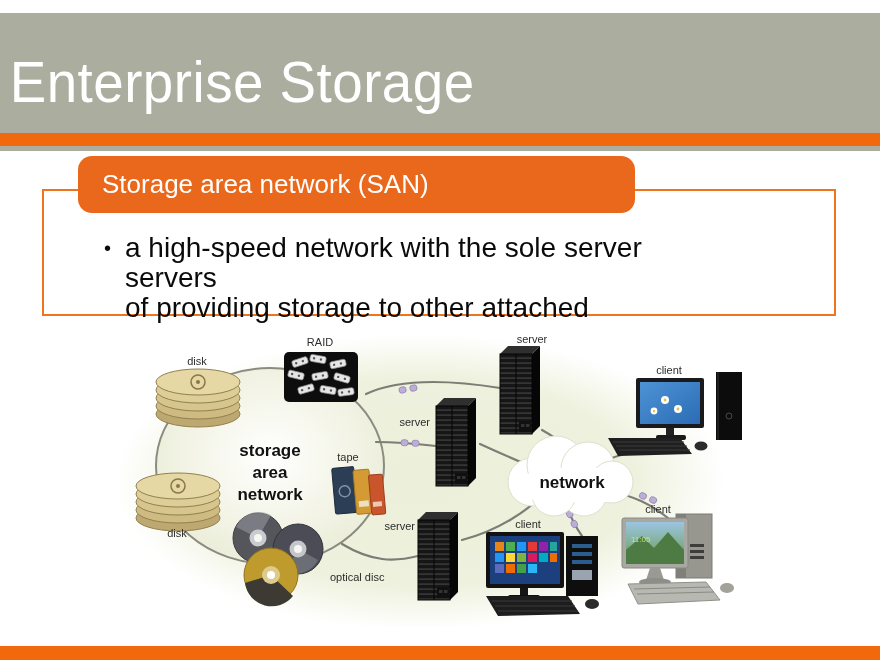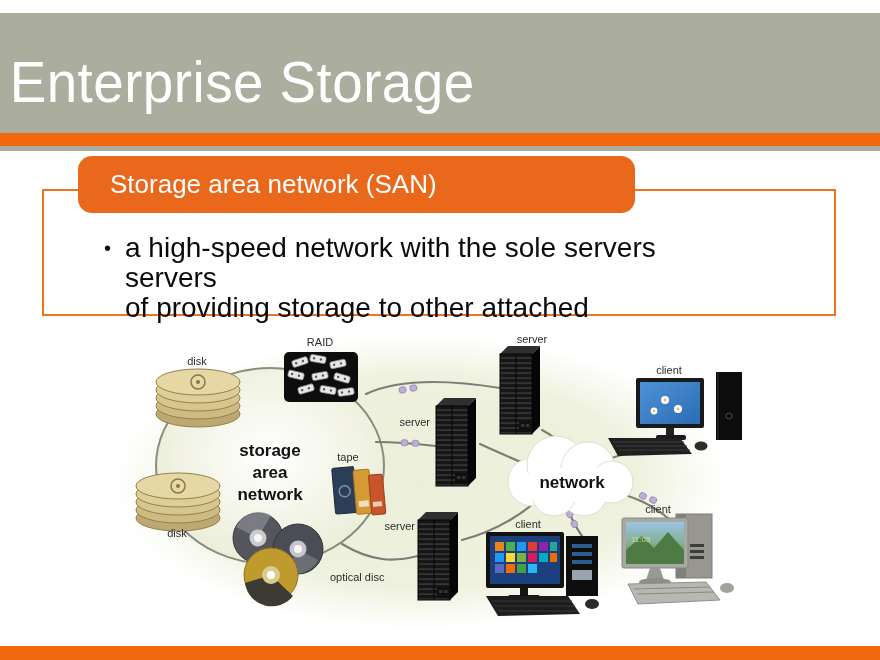--- a/index.html
+++ b/index.html
@@ -13,21 +13,21 @@
   .header-band h1{margin:0;color:#ffffff;font-size:57px;font-weight:400;
     letter-spacing:.5px;transform:scaleX(.96);}
 
   
   .accent-strip-top{position:absolute;left:0;top:133px;width:880px;height:13px;background:#f2680c;}
   .accent-strip-bottom{position:absolute;left:0;top:646px;width:880px;height:14px;background:#f2680c;}
 
   
   .callout-box{position:absolute;left:78px;top:156px;width:557px;height:57px;
     background:#e9681c;border-radius:14px;display:flex;align-items:center;
-    padding-left:32px;box-sizing:border-box;z-index:3;}
+    padding-left:24px;box-sizing:border-box;z-index:3;}
   .callout-box span{color:#ffffff;font-size:26px;}
   .bullet-frame{position:absolute;left:42px;top:189px;width:794px;height:127px;
     border:2px solid #ee7420;box-sizing:border-box;z-index:1;}
   .bullet-block{position:absolute;left:104px;top:233px;z-index:2;display:flex;}
   .bullet-dot{font-size:20px;line-height:30px;margin-right:14px;color:#0a0a0a;}
   .bullet-text{font-size:28px;line-height:30px;color:#0a0a0a;}
   .bullet-text span{display:block;}
 
   
   .diagram{position:absolute;left:120px;top:332px;width:680px;height:295px;}
@@ -49,21 +49,21 @@
 
   <div class="bullet-frame"></div>
 
   <div class="callout-box">
     <span>Storage area network (SAN)</span>
   </div>
 
   <div class="bullet-block">
     <span class="bullet-dot">•</span>
     <div class="bullet-text">
-      <span>a high-speed network with the sole servers</span>
+      <span>a high-speed network with the sole server</span>
       <span>servers</span>
       <span>of providing storage to other attached</span>
     </div>
   </div>
 
   <svg class="diagram" viewBox="0 0 680 295">
     <defs>
       <radialGradient id="wash" cx="50%" cy="50%" r="50%">
         <stop offset="0%" stop-color="#ecefd9"></stop>
         <stop offset="70%" stop-color="#eef1dd"></stop>

